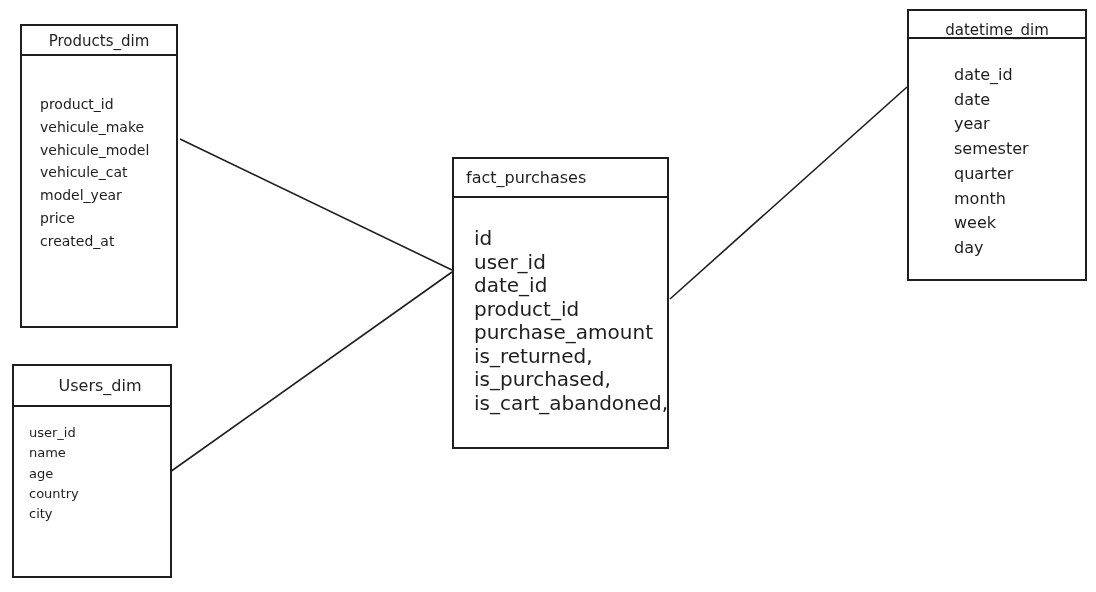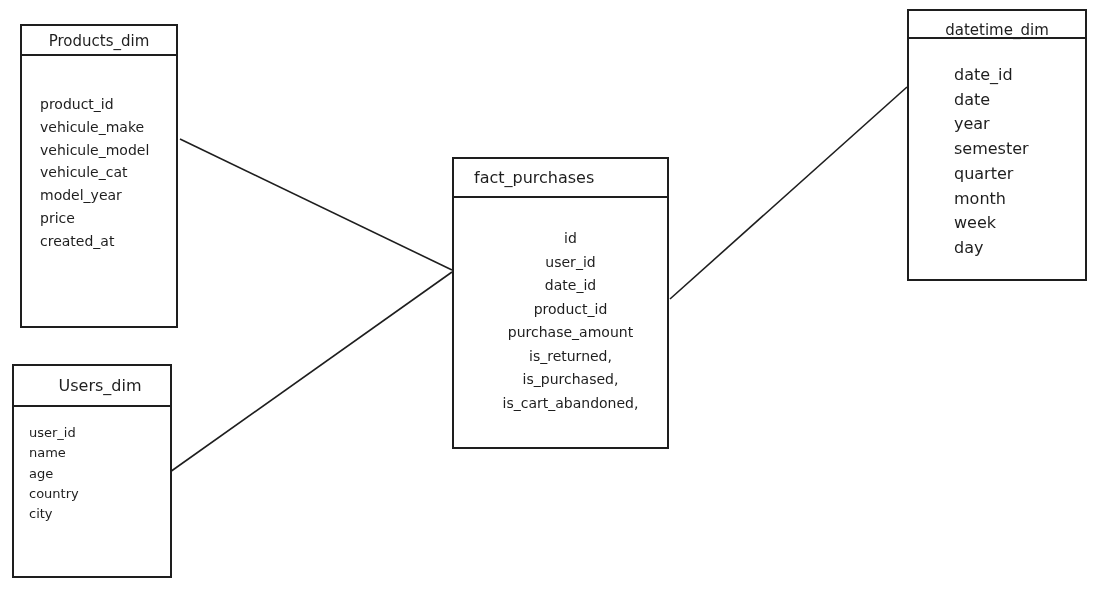--- a/index.html
+++ b/index.html
@@ -13,22 +13,22 @@
 
   #products { left:20px; top:16px; width:158px; height:304px;margin-top:8px; }
   #products .title { height:30px; line-height:30px; font-size:15px; }
   #products .fields { top:67px; left:18px; font-size:14px; line-height:22.8px; }
 
   #users { left:12px; top:364px; width:160px; height:214px; }
   #users .title { height:41px; line-height:40px; font-size:16px;padding-left:16px; }
   #users .fields { top:57px; left:15px; font-size:13px; line-height:20.3px; }
 
   #fact { left:452px; top:157px; width:217px; height:292px; }
-  #fact .title { height:39px; line-height:38px; font-size:16px; text-align:left; padding-left:20px; }
-  #fact .fields { top:68px; left:20px; font-size:14px; line-height:23.5px;text-align:center; }
+  #fact .title { height:39px; line-height:38px; font-size:16px; text-align:left; padding-left:12px; }
+  #fact .fields { top:68px; left:20px; font-size:20px; line-height:23.5px; }
 
   #datetime { left:907px; top:9px; width:180px; height:272px; }
   #datetime .title { height:28px; line-height:38px; font-size:15px; }
   #datetime .fields { top:52px; left:45px; font-size:16px; line-height:24.7px; }
 </style>
 </head>
 <body>
 
 <svg class="links" width="1096" height="592">
   <line x1="180" y1="139" x2="452" y2="270" stroke="#1e1e1e" stroke-width="1.6"></line>

